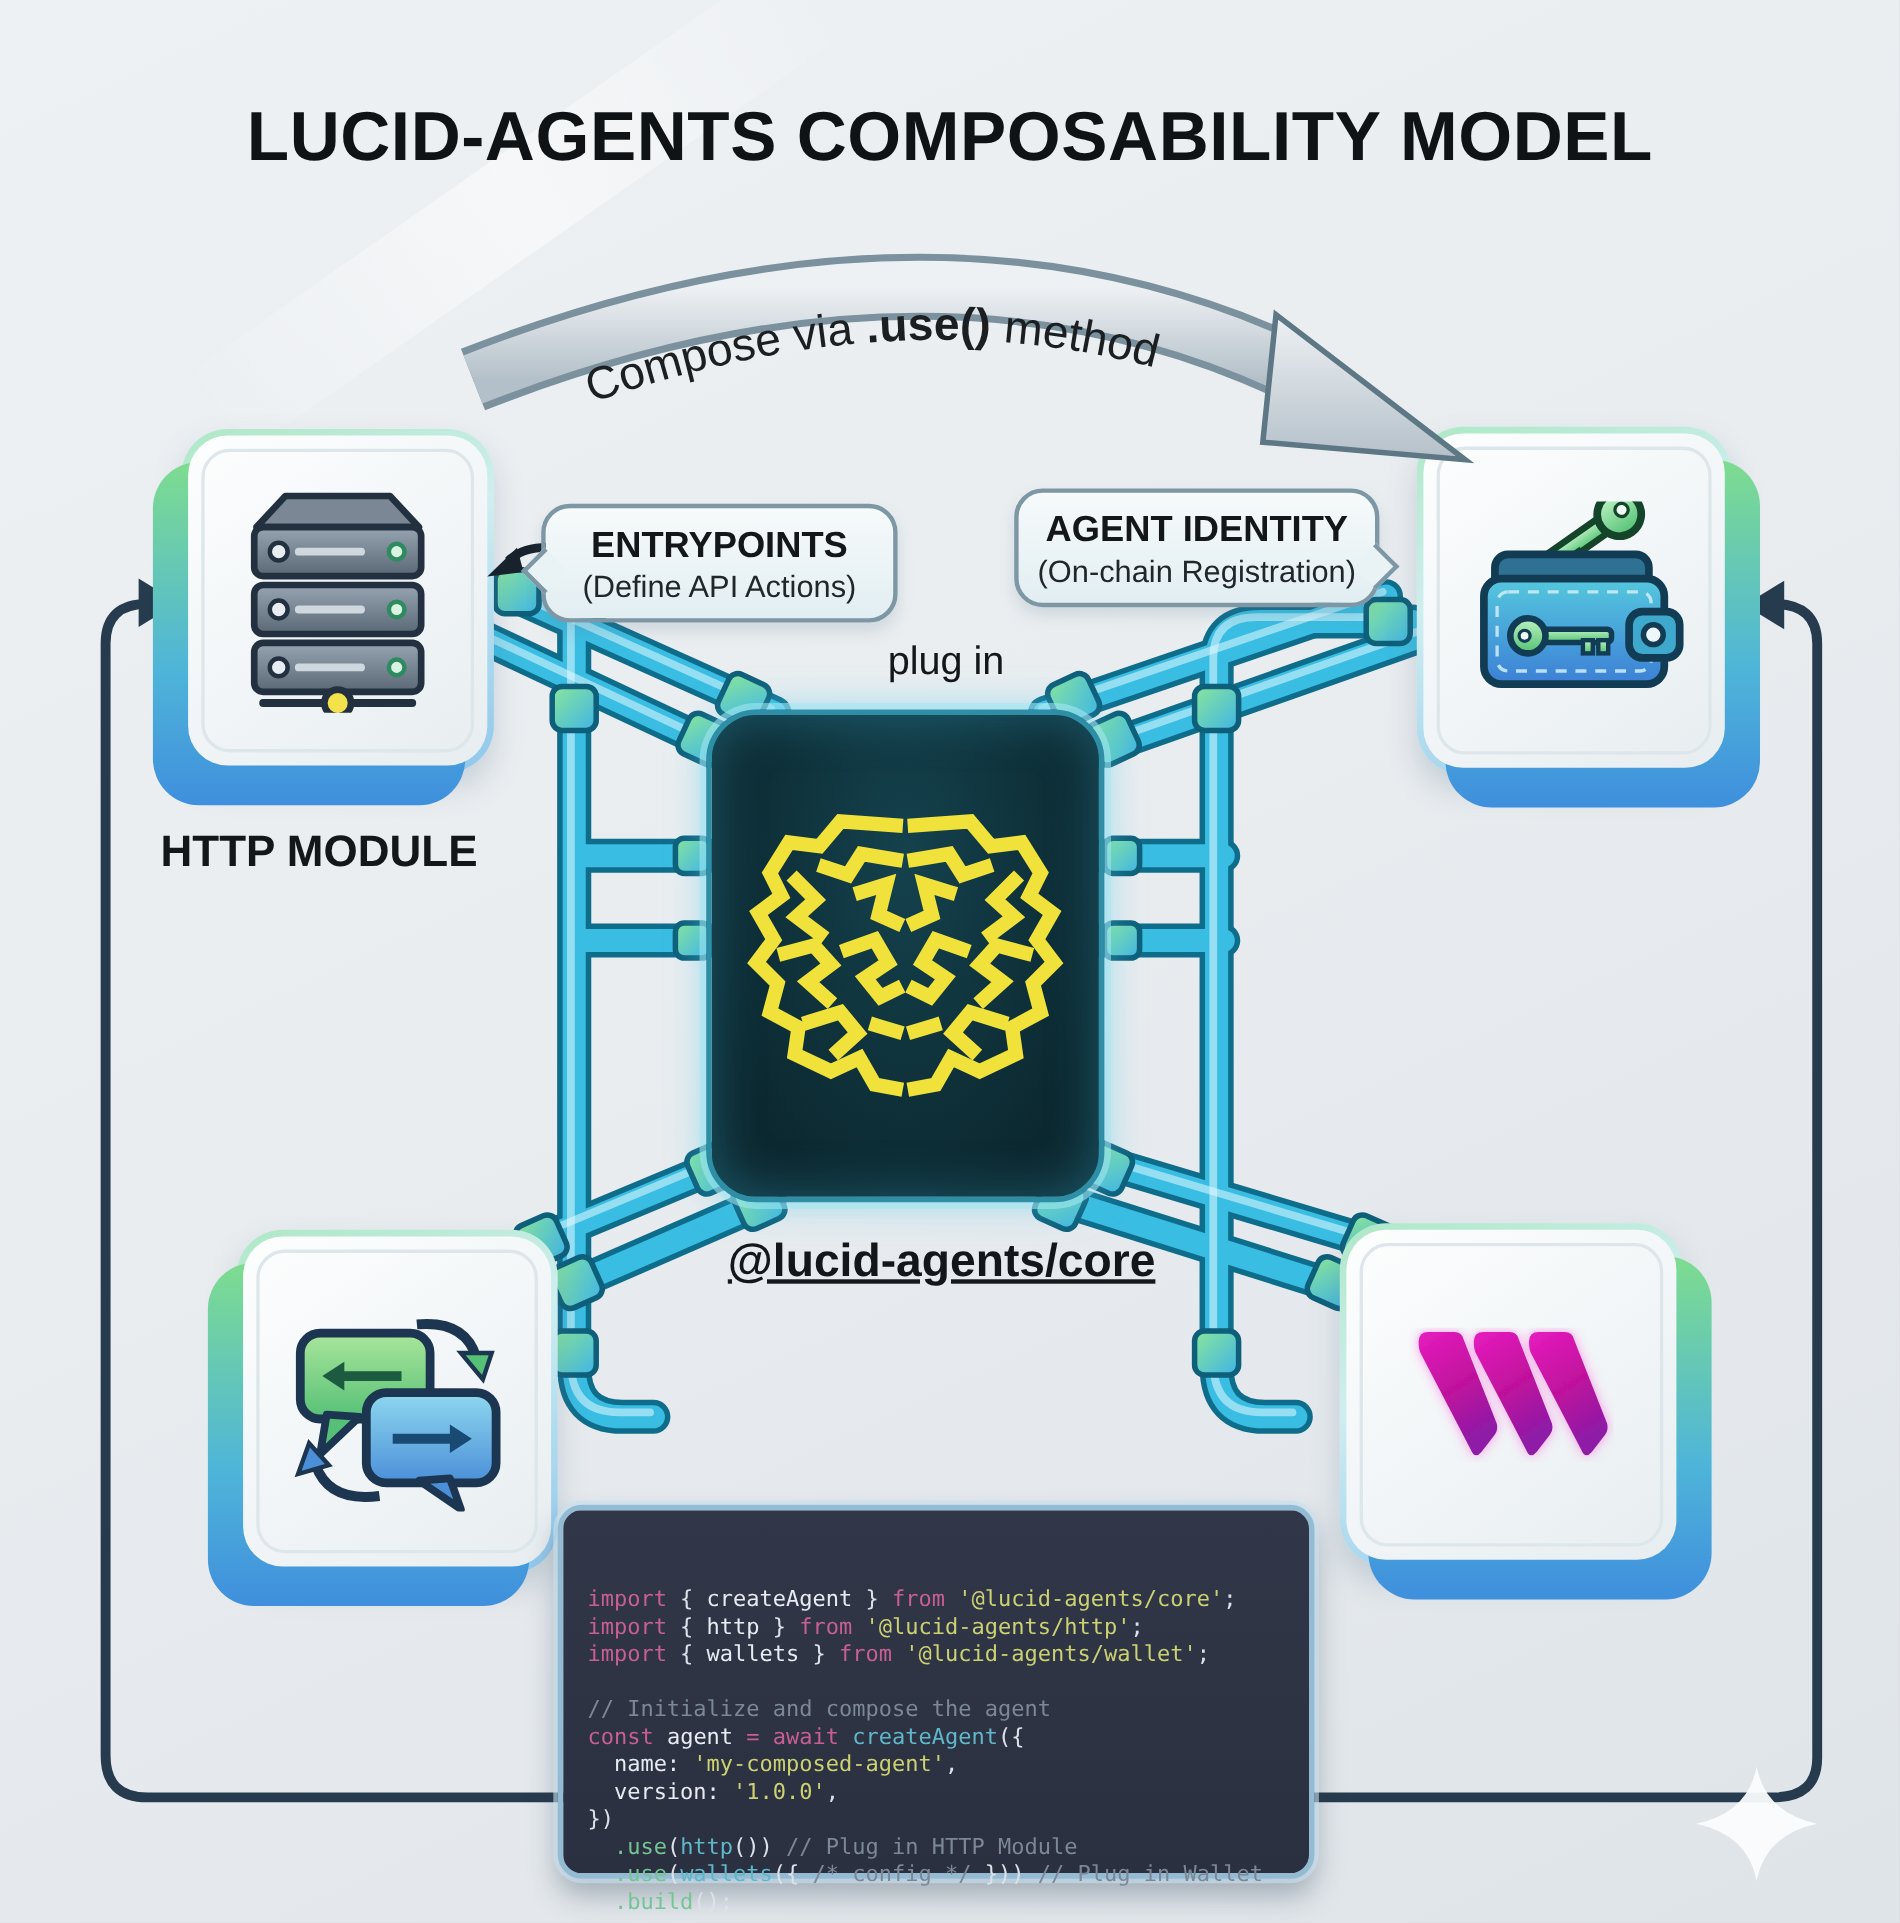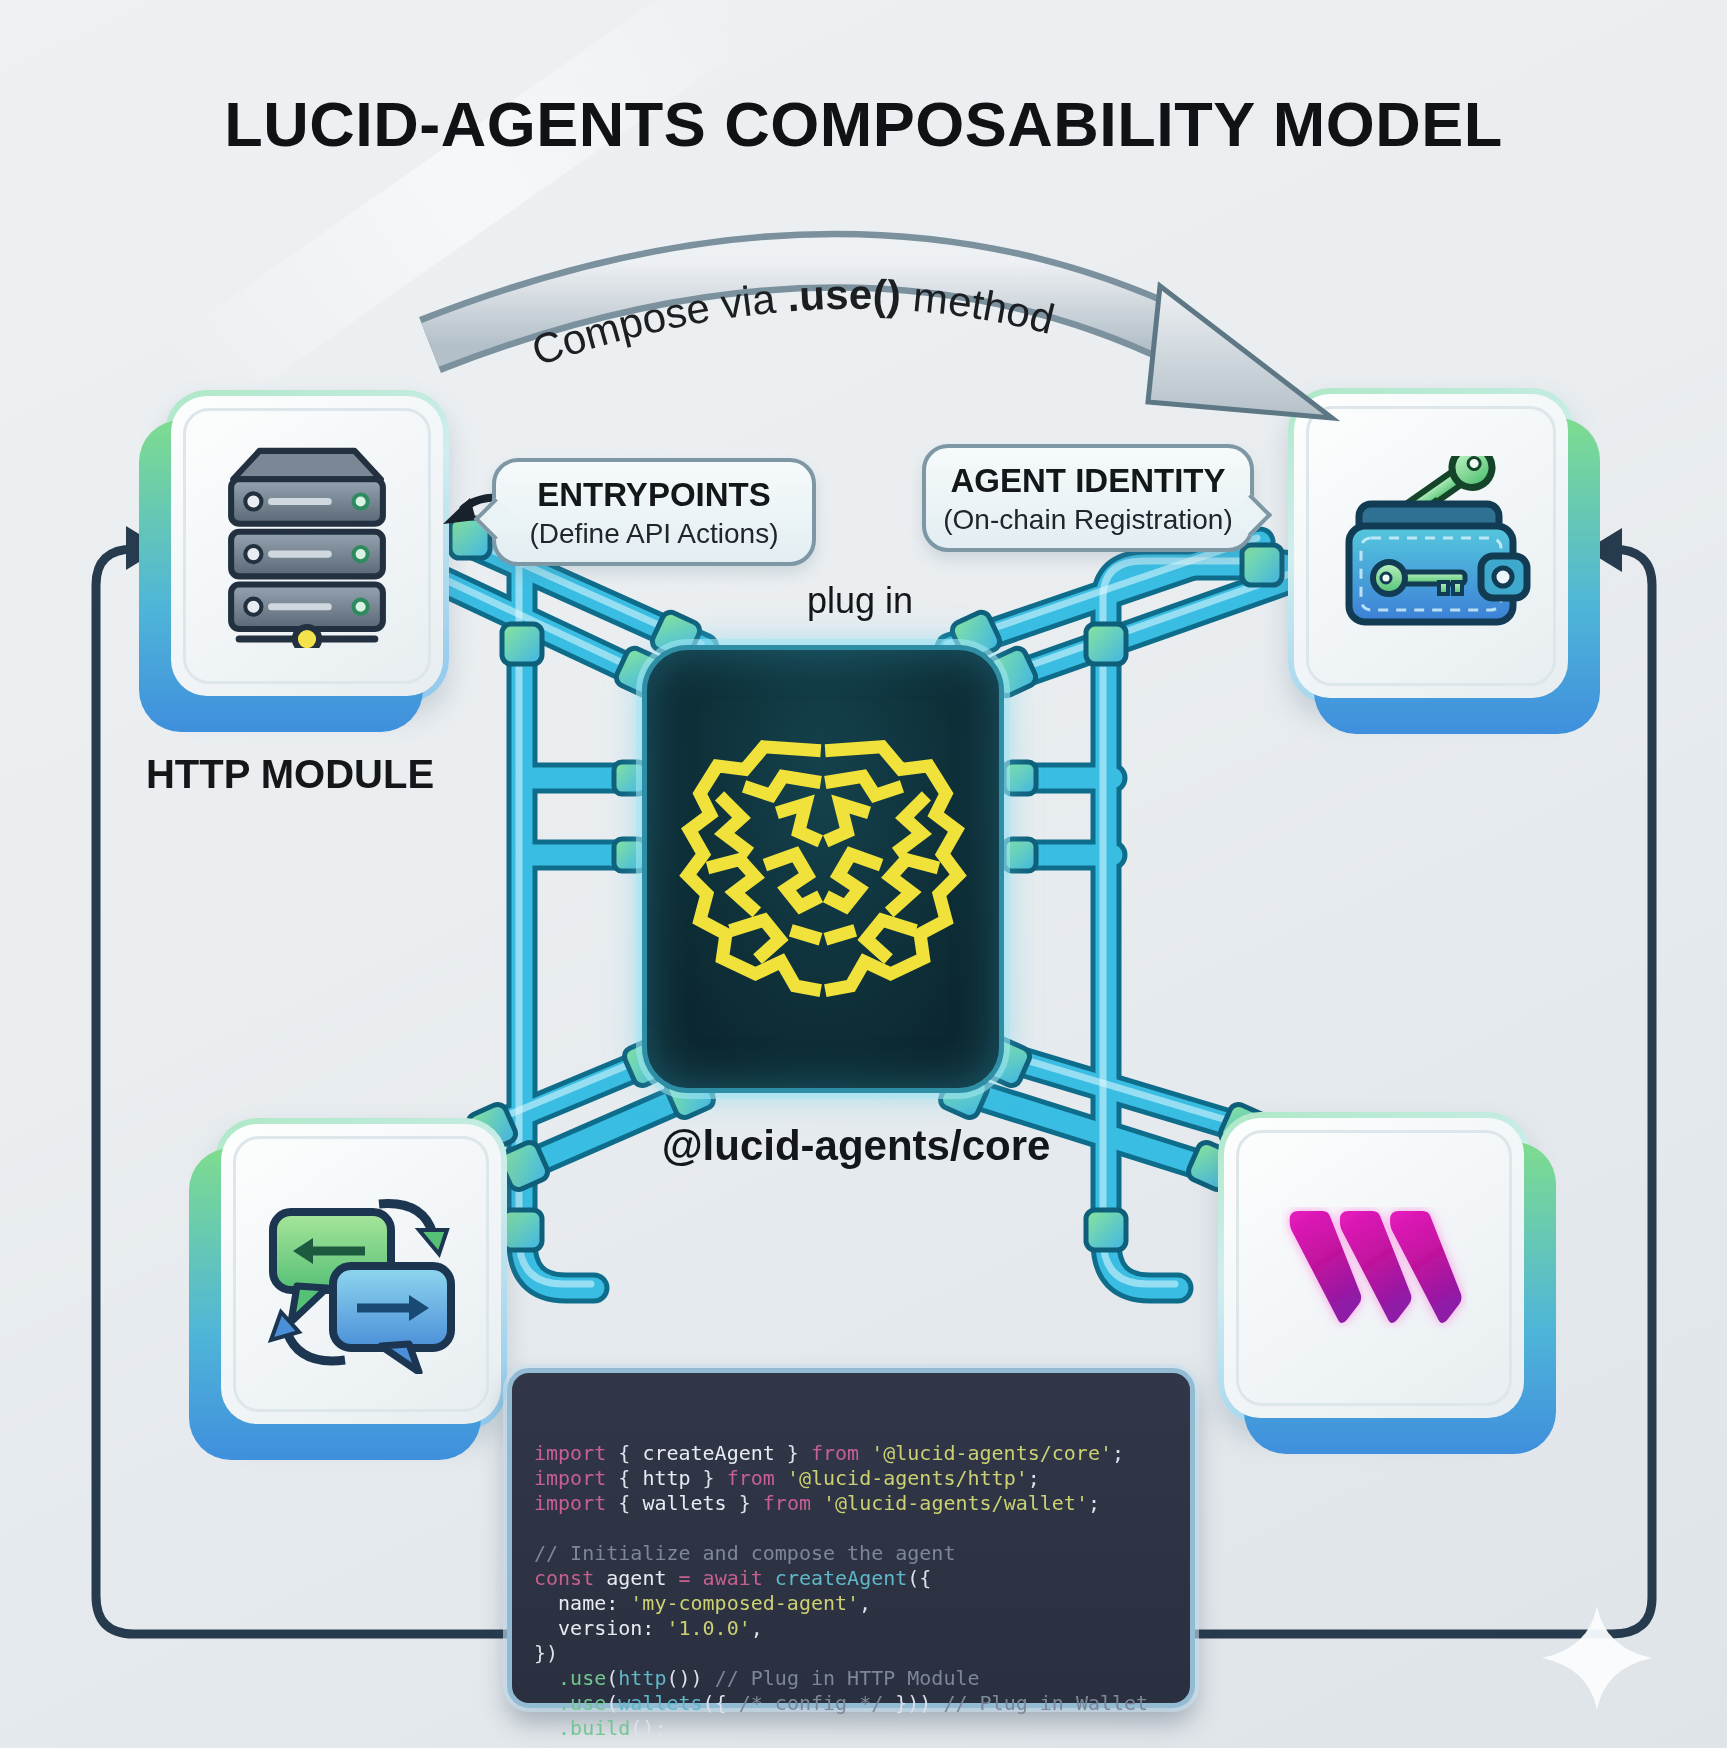--- a/index.html
+++ b/index.html
@@ -352,21 +352,21 @@
     <div class="t2">(On-chain Registration)</div>
   </div>
 
   <div id="plug-in">plug in</div>
 
   <div class="biglabel" style="left:40px;top:752px;width:500px;">
     <div class="l1">HTTP MODULE</div>
   </div>
 
 
-  <div class="biglabel" style="left:600px;top:1122px;width:512px;">
+  <div class="biglabel" style="left:600px;top:1122px;width:512px;text-decoration:underline;">
     <div class="l1" style="font-size:42px">@lucid-agents/core</div>
   </div>
 
 
   <div id="code-block">
     <div><div class="cl"><span class="tk-kw">import</span><span class="tk-pl"> { </span><span class="tk-id">createAgent</span><span class="tk-pl"> } </span><span class="tk-kw">from</span><span class="tk-pl"> </span><span class="tk-str">'@lucid-agents/core'</span><span class="tk-pl">;</span></div><div class="cl"><span class="tk-kw">import</span><span class="tk-pl"> { </span><span class="tk-id">http</span><span class="tk-pl"> } </span><span class="tk-kw">from</span><span class="tk-pl"> </span><span class="tk-str">'@lucid-agents/http'</span><span class="tk-pl">;</span></div><div class="cl"><span class="tk-kw">import</span><span class="tk-pl"> { </span><span class="tk-id">wallets</span><span class="tk-pl"> } </span><span class="tk-kw">from</span><span class="tk-pl"> </span><span class="tk-str">'@lucid-agents/wallet'</span><span class="tk-pl">;</span></div><div class="cl">&nbsp;</div><div class="cl"><span class="tk-cm">// Initialize and compose the agent</span></div><div class="cl"><span class="tk-kw">const</span><span class="tk-id"> agent </span><span class="tk-kw">=</span><span class="tk-kw"> await </span><span class="tk-fn">createAgent</span><span class="tk-pl">({</span></div><div class="cl"><span class="tk-id">  name: </span><span class="tk-str">'my-composed-agent'</span><span class="tk-pl">,</span></div><div class="cl"><span class="tk-id">  version: </span><span class="tk-str">'1.0.0'</span><span class="tk-pl">,</span></div><div class="cl"><span class="tk-pl">})</span></div><div class="cl"><span class="tk-fn2">  .use</span><span class="tk-pl">(</span><span class="tk-fn">http</span><span class="tk-pl">())</span><span class="tk-cm"> // Plug in HTTP Module</span></div><div class="cl"><span class="tk-fn2">  .use</span><span class="tk-pl">(</span><span class="tk-fn">wallets</span><span class="tk-pl">({</span><span class="tk-cm"> /* config */</span><span class="tk-pl"> }))</span><span class="tk-cm"> // Plug in Wallet</span></div><div class="cl"><span class="tk-fn2">  .build</span><span class="tk-pl">();</span></div></div>
   </div>
 </div>
 
 </body></html>

